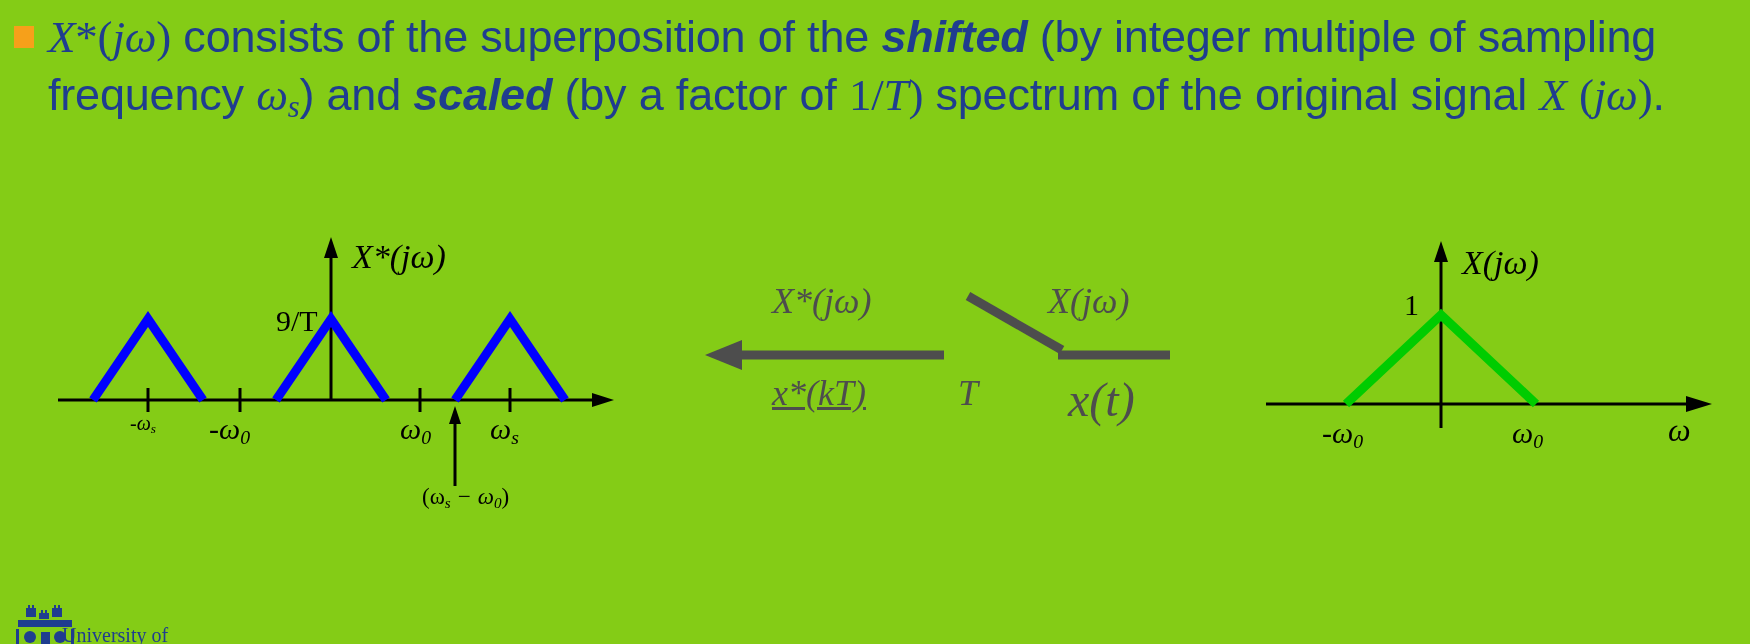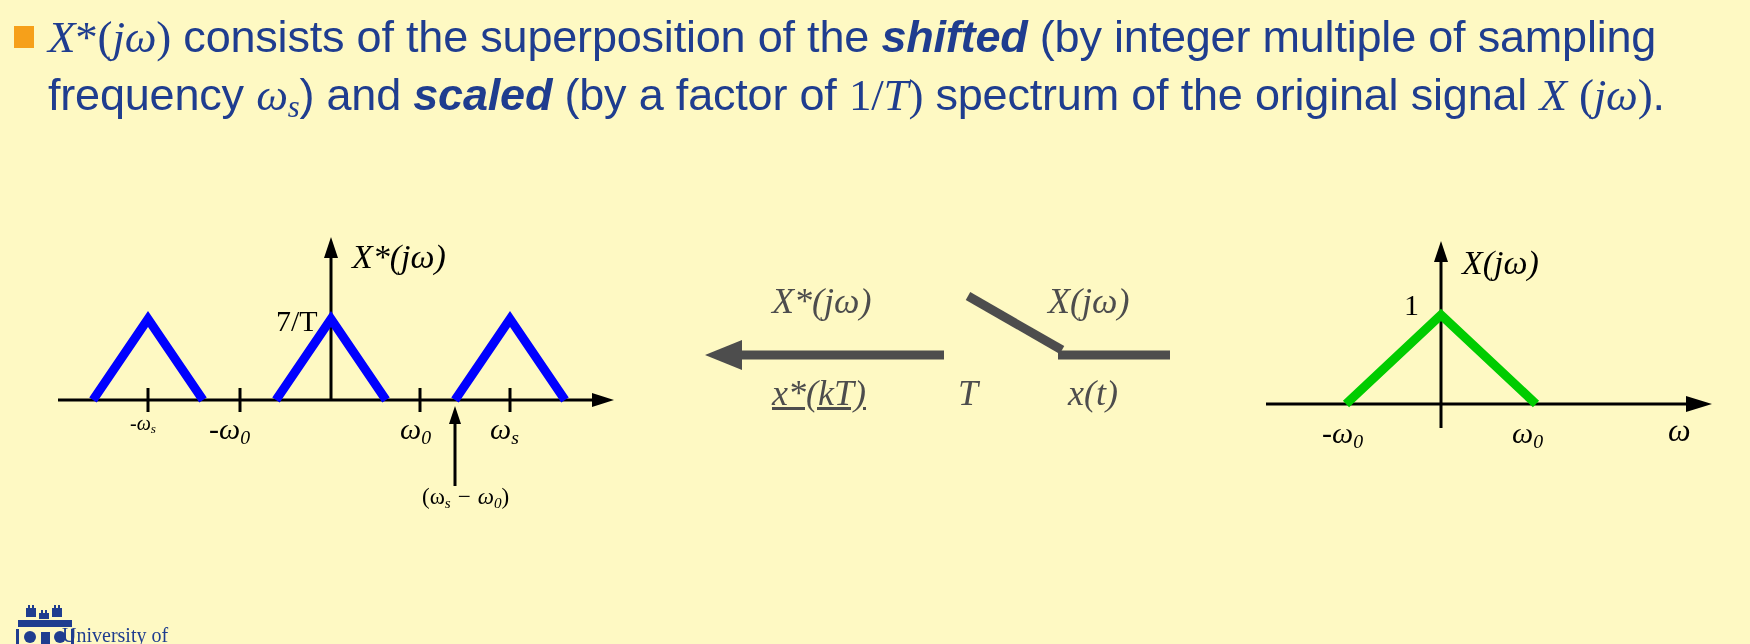--- a/index.html
+++ b/index.html
@@ -8,21 +8,21 @@
   }
   body {
     width: 1750px; height: 644px;
     position: relative;
     overflow: hidden;
     font-family: "Liberation Sans", sans-serif;
   }
   .slide {
     position: absolute;
     inset: 0;
-    background: #fef9c3;
+    background: #84cc16;
   }
 
   
   .bullet-marker {
     position: absolute;
     left: 14px; top: 26px;
     width: 20px; height: 22px;
     background: #F6A01A;
   }
   .para {
@@ -141,34 +141,34 @@
         <polygon points="1434,30 1441,9 1448,30" fill="#000"></polygon>
       </g>
 
       <g fill="none" stroke="#00CC00" stroke-width="9" stroke-linejoin="miter">
         <polyline points="1346,172 1441,83 1536,172"></polyline>
       </g>
     </svg>
 
     <div class="mlabel" style="left:352px; top:6px; font-size:34px;">X*(jω)</div>
 
-    <div class="mlabel" style="left:276px; top:72px; font-size:30px; font-style:normal;">7/T</div>
+    <div class="mlabel" style="left:276px; top:72px; font-size:30px; font-style:normal;">9/T</div>
 
     <div class="mlabel" style="left:130px; top:180px; font-size:20px;"><span>-ω</span><span class="msub">s</span></div>
     <div class="mlabel" style="left:209px; top:180px; font-size:30px;"><span>-ω</span><span class="msub">0</span></div>
     <div class="mlabel" style="left:400px; top:180px; font-size:30px;"><span>ω</span><span class="msub">0</span></div>
     <div class="mlabel" style="left:490px; top:180px; font-size:30px;"><span>ω</span><span class="msub">s</span></div>
 
     <div class="mlabel" style="left:422px; top:252px; font-size:23px;"><span class="up">(ω</span><span class="msub">s</span><span> − ω</span><span class="msub">0</span><span class="up">)</span></div>
 
     <div class="mlabel gray" style="left:772px; top:48px; font-size:36px;">X*(jω)</div>
     <div class="mlabel gray" style="left:772px; top:140px; font-size:36px;text-decoration:underline;">x*(kT)</div>
     <div class="mlabel gray" style="left:958px; top:140px; font-size:36px;">T</div>
     <div class="mlabel gray" style="left:1048px; top:48px; font-size:36px;">X(jω)</div>
-    <div class="mlabel gray" style="left:1068px; top:140px; font-size:36px;">x(t)</div>
+    <div class="mlabel gray" style="left:1068px; top:140px; font-size:48px;">x(t)</div>
 
     <div class="mlabel" style="left:1462px; top:12px; font-size:34px;">X(jω)</div>
     <div class="mlabel" style="left:1404px; top:56px; font-size:30px; font-style:normal;">1</div>
 
     <div class="mlabel" style="left:1322px; top:184px; font-size:30px;"><span>-ω</span><span class="msub">0</span></div>
     <div class="mlabel" style="left:1512px; top:184px; font-size:30px;"><span>ω</span><span class="msub">0</span></div>
     <div class="mlabel" style="left:1668px; top:180px; font-size:32px;">ω</div>
   </div>
 
 

